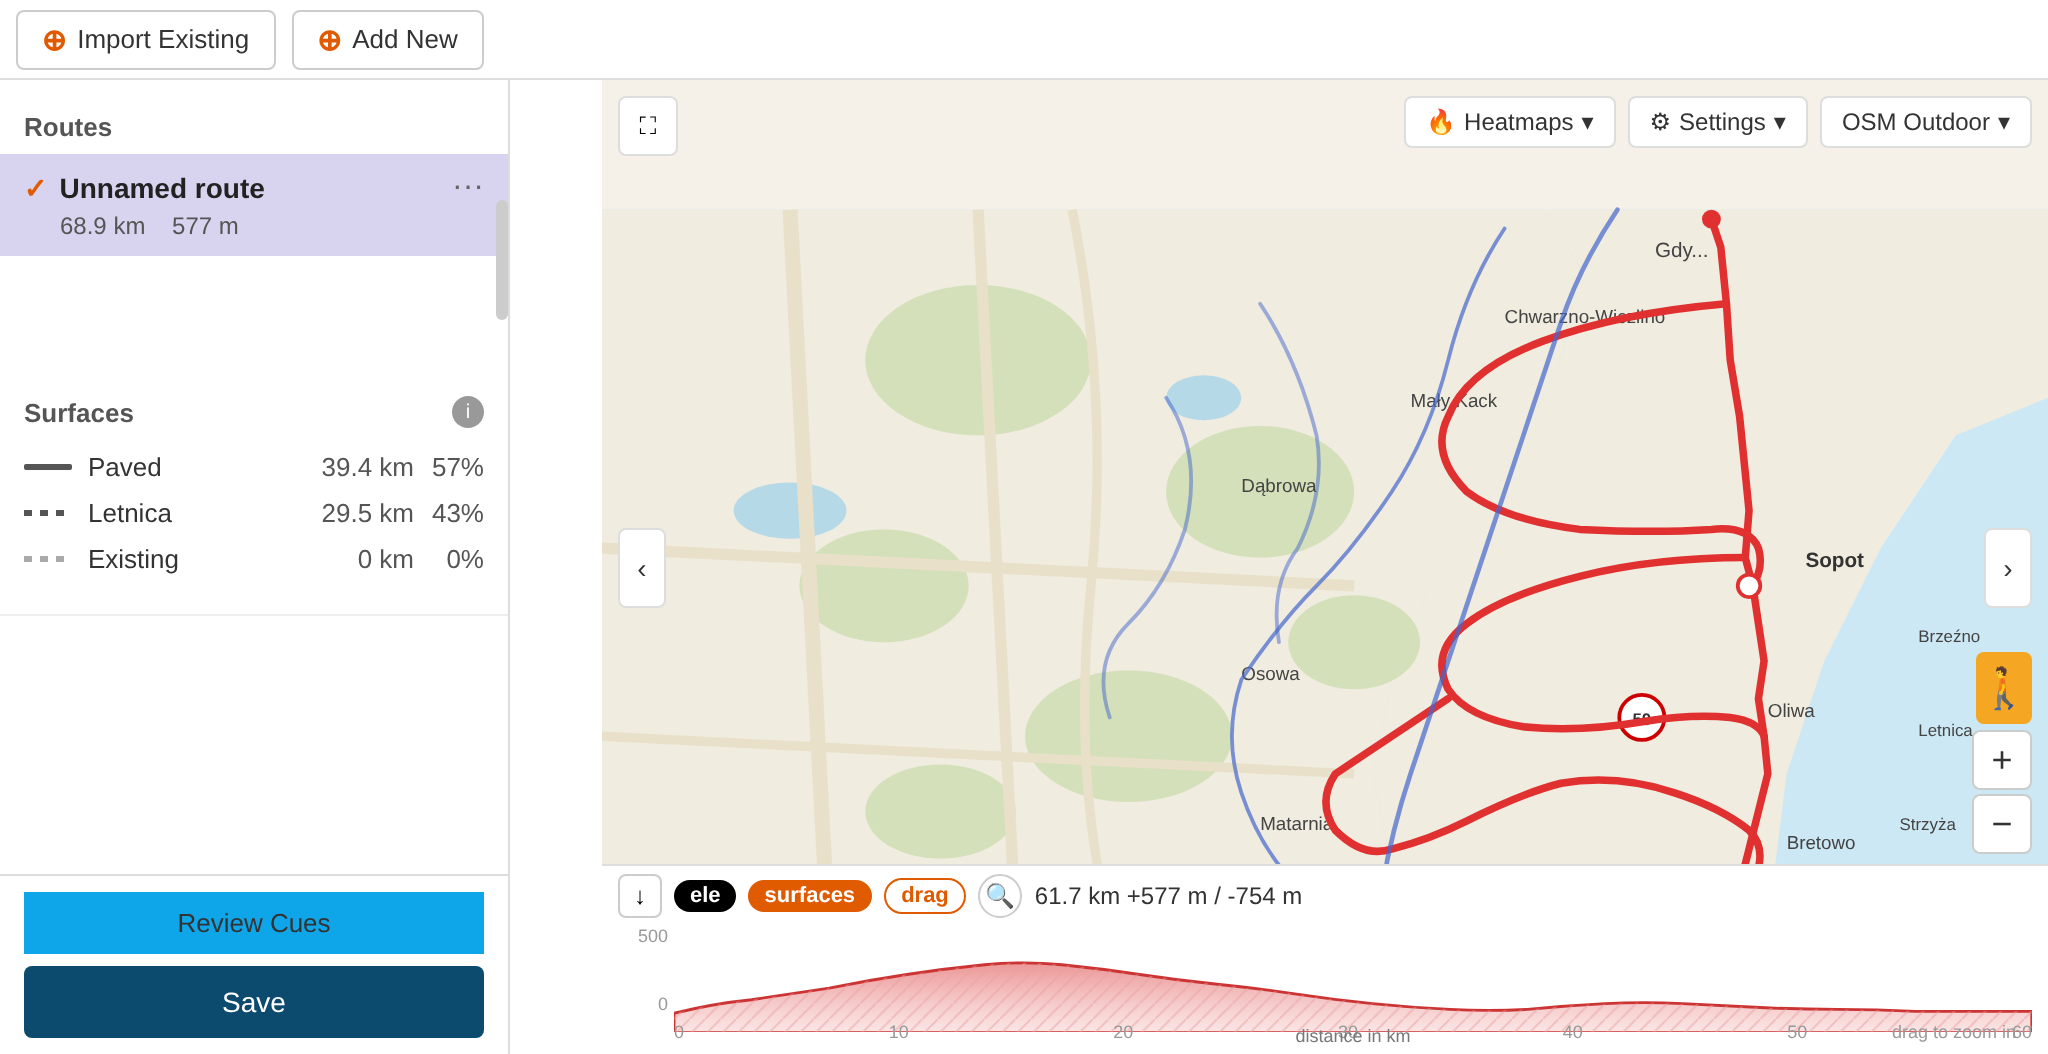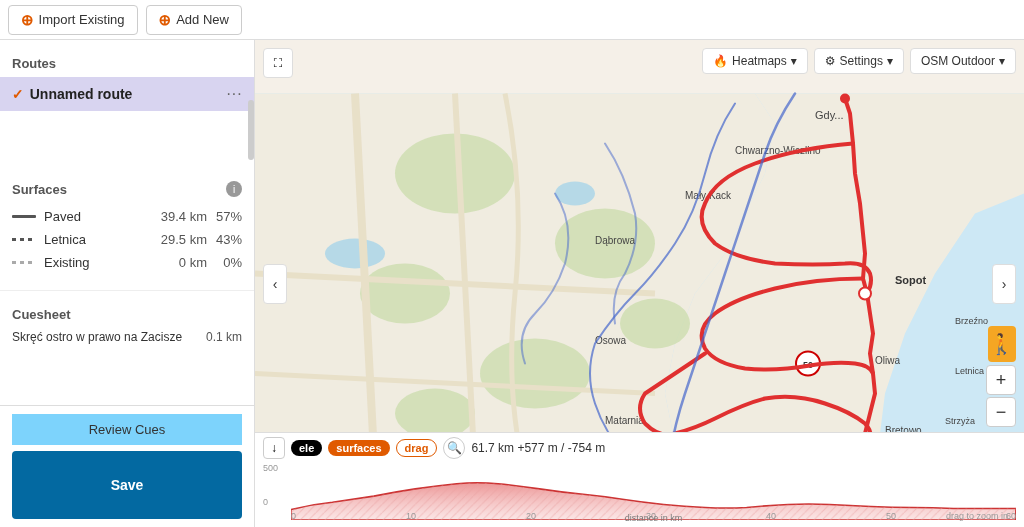--- a/index.html
+++ b/index.html
@@ -28,20 +28,21 @@
       font-size: 13px;
       color: #333;
     }
     .toolbar-btn .plus-icon { color: #e05a00; font-size: 15px; font-weight: bold; }
 
     
     .main-content {
       display: flex;
       flex: 1;
       overflow: hidden;
+      gap: 46px;
     }
 
     
     .sidebar {
       width: 255px;
       flex-shrink: 0;
       background: #fff;
       border-right: 1px solid #ddd;
       display: flex;
       flex-direction: column;
@@ -130,36 +131,36 @@
 
     
     .sidebar-bottom {
       border-top: 1px solid #ddd;
       padding: 8px 12px;
       background: #fff;
     }
     .review-cues-btn {
       width: 100%;
       padding: 8px;
-      background: #7dd3fc;
+      background: #0ea5e9;
       border: none;
       font-size: 13px;
       color: #333;
       cursor: pointer;
       text-align: center;
       margin-bottom: 6px;
     }
     .save-btn {
       width: 100%;
-      padding: 26px;
-      background: #0369a1;
+      padding: 10px;
+      background: #0c4a6e;
       border: none;
       border-radius: 4px;
       font-size: 14px;
-      font-weight: bold;
+      font-weight: normal;
       color: #fff;
       cursor: pointer;
     }
 
     
     .map-area {
       flex: 1;
       position: relative;
       overflow: hidden;
       background: #e8e0d8;
@@ -386,21 +387,21 @@
       position: absolute;
       left: 8px;
       bottom: 16px;
       top: 0;
       display: flex;
       flex-direction: column;
       justify-content: space-between;
       font-size: 9px;
       color: #999;
       width: 25px;
-      text-align: left;
+      text-align: right;
     }
     .chart-svg {
       position: absolute;
       left: 36px;
       right: 8px;
       top: 0;
       bottom: 16px;
     }
     .chart-x-axis {
       position: absolute;
@@ -448,20 +449,24 @@
       <div class="section-title">Routes</div>
 
       <div class="route-item">
         <div class="route-item-header">
           <div class="route-name">
             <span class="route-check">✓</span>
             <span>Unnamed route</span>
           </div>
           <span class="route-dots">···</span>
         </div>
+        <div class="route-meta">
+          <span>68.9 km</span>&nbsp;&nbsp;&nbsp;
+          <span>577 m</span>
+        </div>
       </div>
 
       <div class="scroll-track"></div>
 
       <div style="height: 60px;"></div>
 
       <div class="surfaces-section">
         <div class="surfaces-header">
           <span class="surfaces-title">Surfaces</span>
           <div class="info-icon">i</div>
@@ -490,27 +495,20 @@
             <div class="surface-dash-light"></div>
           </div>
           <span class="surface-name">Existing</span>
           <span class="surface-km">0 km</span>
           <span class="surface-pct">0%</span>
         </div>
       </div>
 
       <div class="divider"></div>
 
-      <div class="cuesheet-section">
-        <div class="cuesheet-title">Cuesheet</div>
-        <div class="cue-item">
-          <span class="cue-text">Skręć ostro w prawo na Zacisze</span>
-          <span class="cue-dist">0.1 km</span>
-        </div>
-      </div>
     </div>
 
     <div class="sidebar-bottom">
       <button class="review-cues-btn">Review Cues</button>
       <button class="save-btn">Save</button>
     </div>
   </div>
 
   <div class="map-area">
     <div class="map-bg">

